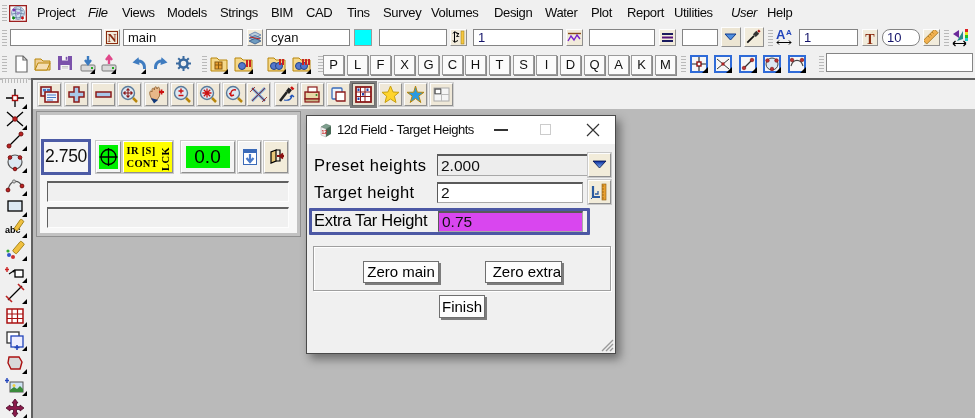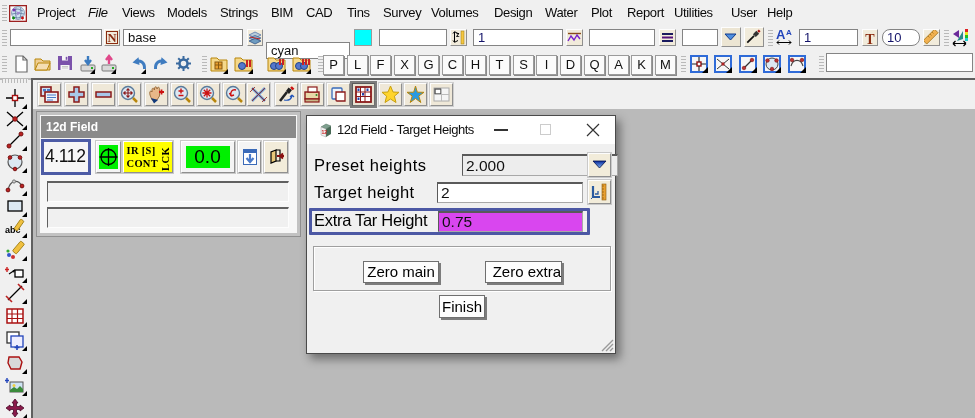--- a/index.html
+++ b/index.html
@@ -68,48 +68,48 @@
 <span class="menuitem" style="left:271px;">BIM</span>
 <span class="menuitem" style="left:306px;">CAD</span>
 <span class="menuitem" style="left:347px;">Tins</span>
 <span class="menuitem" style="left:383px;">Survey</span>
 <span class="menuitem" style="left:431px;">Volumes</span>
 <span class="menuitem" style="left:494px;">Design</span>
 <span class="menuitem" style="left:545px;">Water</span>
 <span class="menuitem" style="left:591px;">Plot</span>
 <span class="menuitem" style="left:627px;">Report</span>
 <span class="menuitem" style="left:674px;">Utilities</span>
-<span class="menuitem" style="left:731px;">User</span>
+<span class="menuitem" style="left:731px;font-style:italic;">User</span>
 <span class="menuitem" style="left:767px;">Help</span>
 
 <svg class="abs" style="left:9px;top:5px;" width="18" height="17" viewBox="0 0 18 17">
  <rect x="0.5" y="0.5" width="17" height="16" fill="#fdfdfd" stroke="#9c2020" stroke-width="1.6"></rect>
  <circle cx="9" cy="8" r="6.5" fill="#cfe2ef" stroke="#7788aa" stroke-width="0.8"></circle>
  <path d="M4 5 Q9 2.5 14 6 M3 9 Q9 7 15 9 M4 12 Q9 14.5 14 11 M7 2.5 Q5.5 8 7.5 13.5 M11.5 2.5 Q13 8 11 13.5" stroke="#6d84a8" stroke-width="0.9" fill="none"></path>
  <path d="M6 6l2.5 2-1.5 2.5 3-1 1.5-3-2 0.5z" fill="#9977cc" opacity="0.8"></path>
  <path d="M4.5 11.5v3M3 13h3" stroke="#0c8a0c" stroke-width="1.3"></path>
  <path d="M13.5 11.5v3M12 13h3" stroke="#cc1111" stroke-width="1.3"></path>
  <path d="M5 3.5v3M3.5 5h3" stroke="#7722aa" stroke-width="1.3"></path>
 </svg>
 
 <div class="vgrip" style="left:2px;top:30px;height:17px;"></div>
 <div class="tin" style="left:10px;width:92px;"></div>
 <div class="bb" style="left:104px;width:16px;">
     <div style="position:absolute;left:1px;top:1px;right:1px;bottom:1px;border:1.5px solid #8a2b10;font-family:'Liberation Serif',serif;font-weight:bold;font-size:12.5px;color:#8a2b10;text-align:center;line-height:12px;">N</div>
   </div>
-<div class="tin" style="left:123px;width:120px;color:#111;">base</div>
+<div class="tin" style="left:123px;width:120px;color:#111;">main</div>
 <div class="bb" style="left:247px;width:16px;">
  <svg width="14" height="15" viewBox="0 0 14 15">
       <path d="M1 5 L7 2 L13 5 L7 8 Z" fill="#b9cbd9" stroke="#5577aa" stroke-width="0.8"></path>
       <path d="M1 8 L7 5.5 L13 8 L7 11 Z" fill="#8fb2cc" stroke="#446699" stroke-width="0.8"></path>
       <path d="M1 11 L7 8.5 L13 11 L7 14 Z" fill="#6f9cc0" stroke="#335588" stroke-width="0.8"></path>
       <path d="M2 7 L12 9" stroke="#bb2222" stroke-width="1"></path>
     </svg>
 </div>
-<div class="tin" style="left:266px;width:84px;color:#111;margin-top:13px;">cyan</div>
+<div class="tin" style="left:266px;width:84px;color:#111;">cyan</div>
 <div class="abs" style="left:354px;top:29px;width:18px;height:17px;background:#00ffff;border:1px solid #9a9a9a;"></div>
 <div class="tin" style="left:379px;width:68px;"></div>
 <div class="bb" style="left:450px;width:17px;">
  <svg width="15" height="15" viewBox="0 0 15 15">
       <text x="5" y="7" font-size="7" font-weight="bold" fill="#000">z</text>
       <path d="M3.5 2v10M2 3.5l1.5-1.8L7 3.5M2 10.5l1.5 1.8L7 10.5" stroke="#000" stroke-width="1" fill="none"></path>
       <rect x="10" y="1" width="3" height="13" fill="#f5c63f" stroke="#9a7a10" stroke-width="0.5"></rect>
     </svg>
 </div>
 <div class="tin" style="left:473px;width:90px;">1</div>
@@ -438,23 +438,22 @@
         <rect x="5" y="7" width="13" height="10" fill="#cfe4f4" stroke="#555"></rect>
         <circle cx="9" cy="10.5" r="1.5" fill="#f0d040"></circle>
         <path d="M5 15l4-3 3 2 3-3 3 3v3H5Z" fill="#3a8a3a"></path>
       </svg></div>
     <div class="li" style="top:398px;"><svg width="20" height="20" viewBox="0 0 20 20">
         <path d="M10 1 L13 5 H11.5 V8.5 H15 V7 L19 10 L15 13 V11.5 H11.5 V15 H13 L10 19 L7 15 H8.5 V11.5 H5 V13 L1 10 L5 7 V8.5 H8.5 V5 H7 Z" fill="#8a1a4a" stroke="#4a0a2a" stroke-width="0.8"></path>
       </svg></div>
   </div>
 
 <div class="abs" id="panel">
- <div id="panelhdr">12d Field</div>
  <div id="pfocus">
-      <span>4.112</span>
+      <span>2.750</span>
     </div>
  <div class="pbtn" style="left:56px;width:25px;">
   <div style="position:absolute;left:2px;top:3px;right:2px;bottom:3px;background:#00f000;"></div>
   <svg style="position:absolute;left:2px;top:5px;" width="19" height="20" viewBox="0 0 19 20">
         <circle cx="9.5" cy="10" r="7.5" fill="none" stroke="#000" stroke-width="1.3"></circle>
         <path d="M9.5 1v18M0.5 10h18" stroke="#000" stroke-width="1.3"></path>
       </svg>
  </div>
  <div class="pbtn" style="left:82.5px;width:44px;background:#ffff00;font-family:'Liberation Serif',serif;font-weight:bold;padding-left:48px;">
   <div style="position:absolute;left:3px;top:2.5px;font-size:10.5px;line-height:13px;color:#000;letter-spacing:0.3px;">IR [S]<br>CONT</div>
@@ -492,21 +491,21 @@
   <span class="t">12d Field - Target Heights</span>
   <span style="position:absolute;left:187px;top:13px;width:14px;height:1.5px;background:#333;"></span>
   <span style="position:absolute;left:233px;top:8px;width:11px;height:11px;border:1px solid #ccc;"></span>
   <svg style="position:absolute;left:279px;top:7px;" width="14" height="14" viewBox="0 0 14 14">
         <path d="M1 1 L13 13 M13 1 L1 13" stroke="#333" stroke-width="1.2"></path>
       </svg>
  </div>
  <div class="dlab" style="top:39.5px;letter-spacing:0.5px;">Preset heights</div>
  <div class="dlab" style="top:66.5px;letter-spacing:0.4px;">Target height</div>
  <div class="dlab" style="top:94.5px;letter-spacing:-0.3px;">Extra Tar Height</div>
- <div class="din" style="left:130px;top:38px;width:156px;height:22px;background:#ededed;line-height:19px;margin-left:25px;">2.000</div>
+ <div class="din" style="left:130px;top:38px;width:156px;height:22px;background:#ededed;line-height:19px;">2.000</div>
  <div class="din" style="left:130px;top:66px;width:146px;height:21px;background:#fff;line-height:18px;">2</div>
  <div class="din" style="left:131px;top:95px;width:145px;height:21px;background:#d946ef;line-height:18px;">0.75</div>
  <div class="ibtn" style="top:37px;"><svg width="21" height="22" viewBox="0 0 21 22">
         <defs>
           <linearGradient id="bt" x1="0" y1="0" x2="0" y2="1">
             <stop offset="0" stop-color="#0a2c9e"></stop>
             <stop offset="1" stop-color="#7fb2f0"></stop>
           </linearGradient>
         </defs>
         <path d="M4 7 L17 7 L10.5 14 Z" fill="url(#bt)" stroke="#05124a" stroke-width="0.8"></path>

